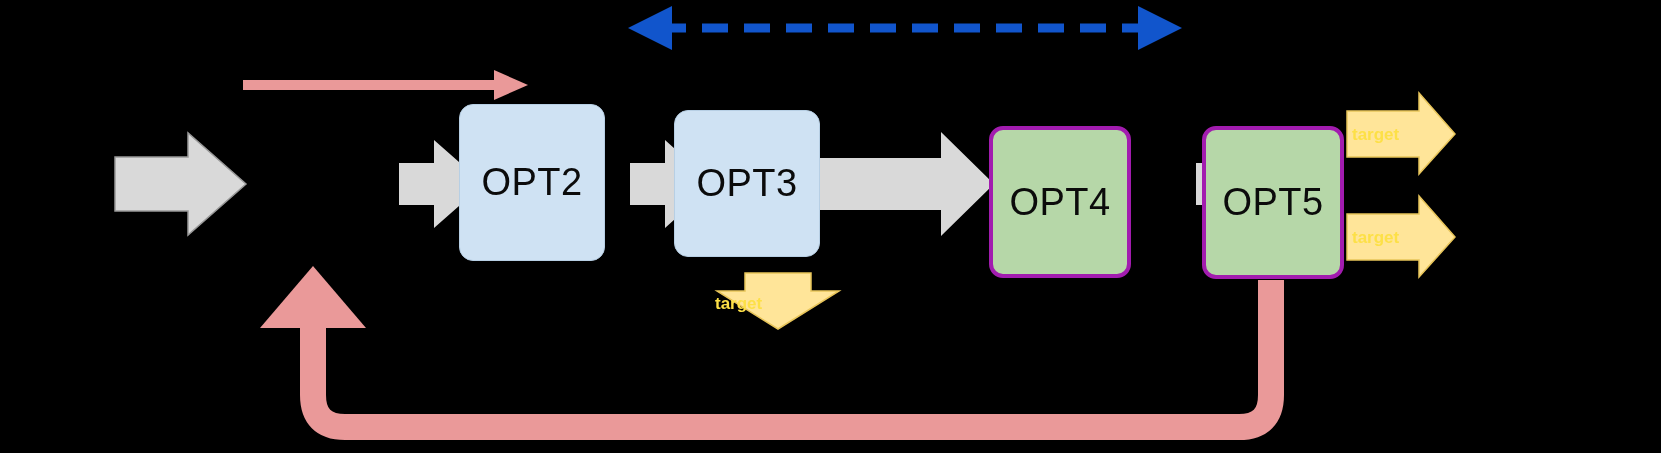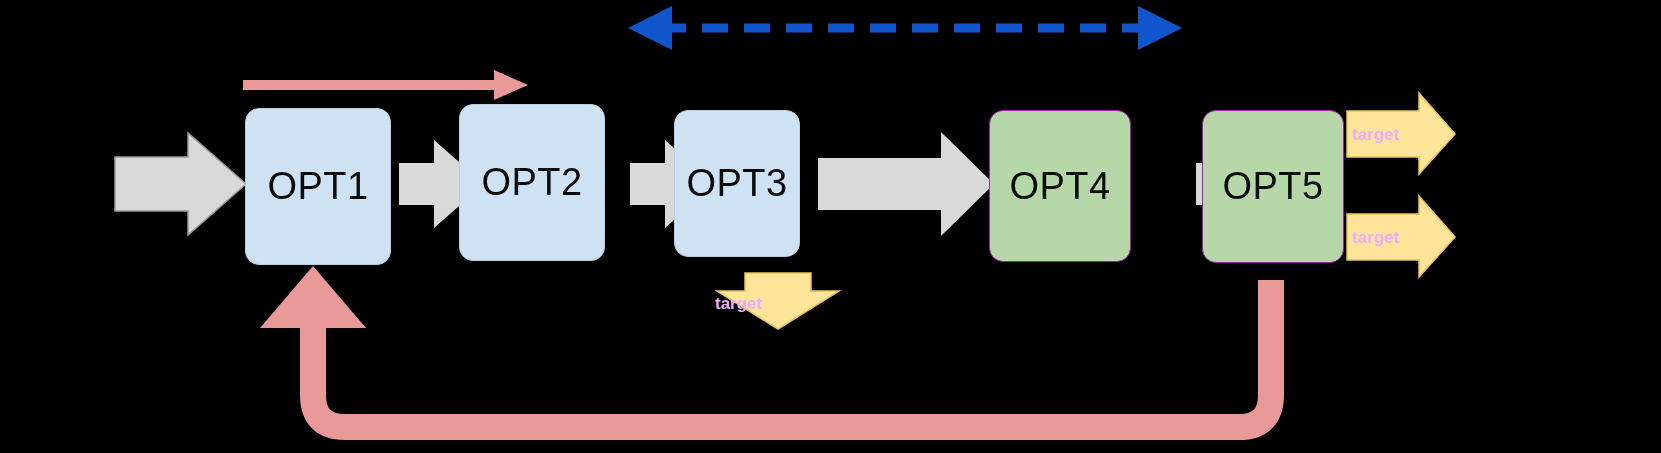--- a/index.html
+++ b/index.html
@@ -34,27 +34,28 @@
     font-family: "Liberation Sans", sans-serif;
     letter-spacing: 0.5px;
     user-select: none;
   }
   .box-blue {
     background: #cfe2f3;
     border: 1px solid #b7cfe4;
   }
   .box-green {
     background: #b6d7a8;
-    border: 1px solid #a21caf;
+    border: 4px solid #a21caf;
+    margin-top: 16px;
   }
   .tgt-label {
     position: absolute;
     font-size: 17px;
     font-weight: bold;
-    color: #f0abfc;
+    color: #fde047;
     font-family: "Liberation Sans", sans-serif;
     white-space: nowrap;
     user-select: none;
   }
 </style>
 </head>
 <body>
 
 <div id="canvas">
 
@@ -87,29 +88,26 @@
 
     <polygon points="1347,214 1419,214 1419,196 1455,237 1419,277 1419,260 1347,260" fill="#ffe599" stroke="#e8c55a" stroke-width="1.5"></polygon>
 
     <g>
       <path d="M 1271 280 L 1271 395 Q 1271 427 1239 427 L 345 427 Q 313 427 313 395 L 313 310" fill="none" stroke="#ea9999" stroke-width="26" stroke-linecap="butt"></path>
       <polygon points="313,266 366,328 260,328" fill="#ea9999"></polygon>
     </g>
 
   </svg>
 
-  <div class="proc-box box-blue" style="left:245px; top:108px; width:146px; height:157px;">
-    <span>OPT1</span>
-  </div>
 
   <div class="proc-box box-blue" style="left:459px; top:104px; width:146px; height:157px;">
     <span>OPT2</span>
   </div>
 
-  <div class="proc-box box-blue" style="left:674px; top:110px; width:126px; height:147px;">
+  <div class="proc-box box-blue" style="left:674px; top:110px; width:146px; height:147px;">
     <span>OPT3</span>
   </div>
 
   <div class="proc-box box-green" style="left:989px; top:110px; width:142px; height:152px;">
     <span>OPT4</span>
   </div>
 
   <div class="proc-box box-green" style="left:1202px; top:110px; width:142px; height:153px;align-items:center;">
     <span>OPT5</span>
   </div>

